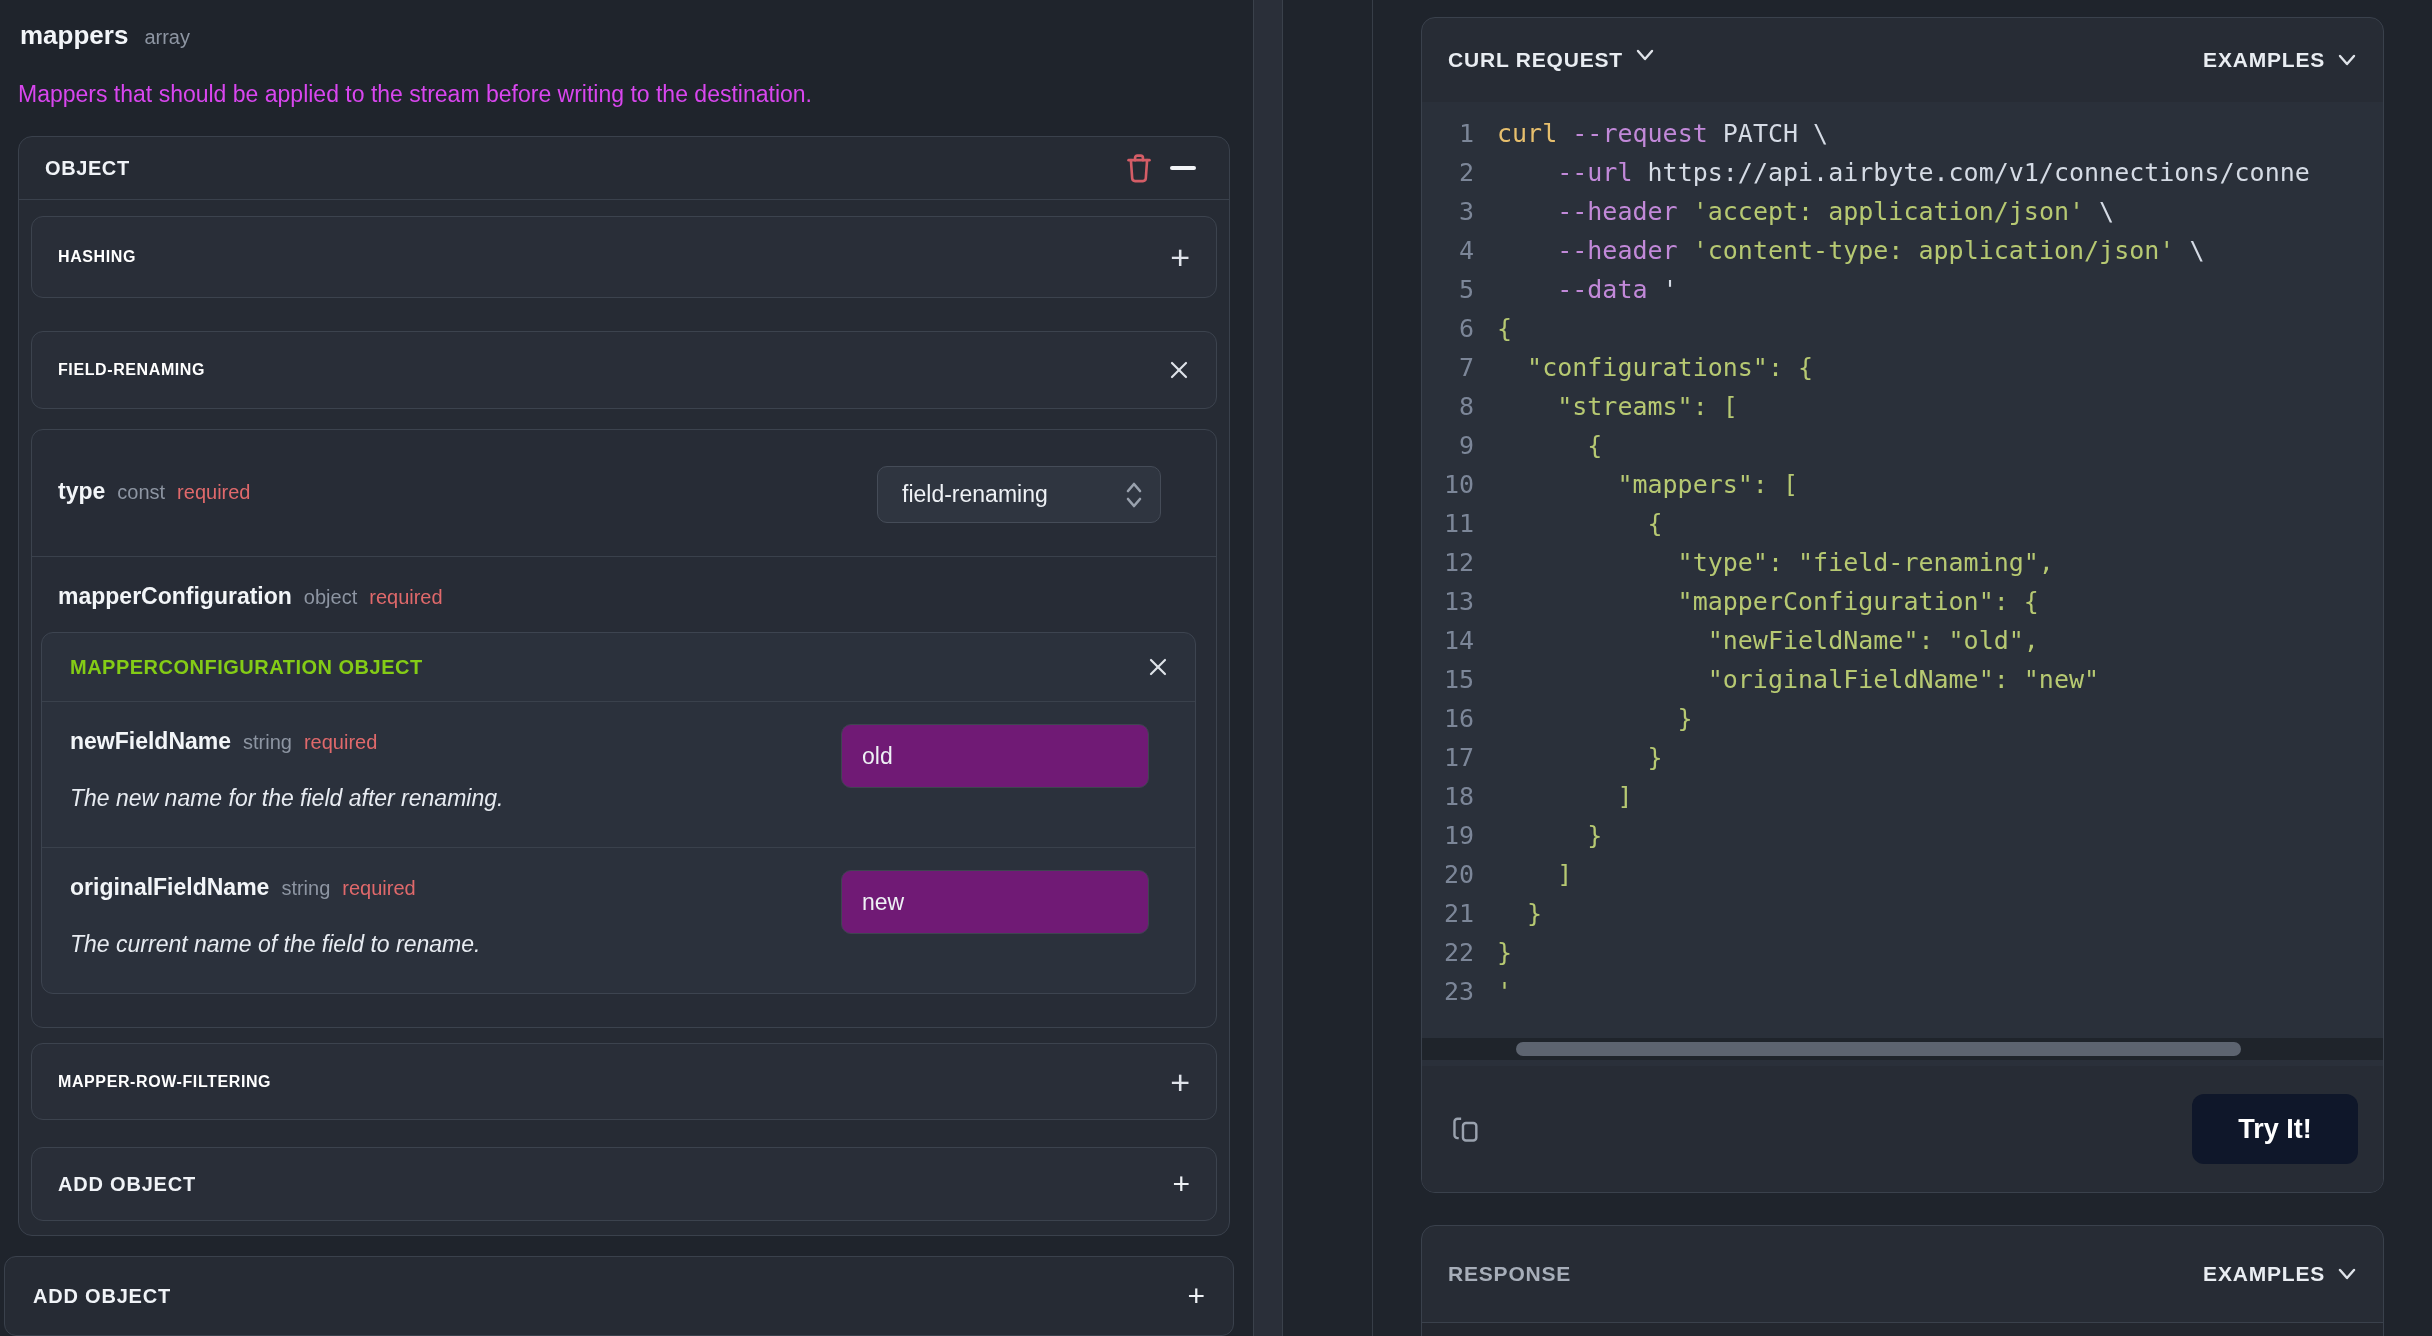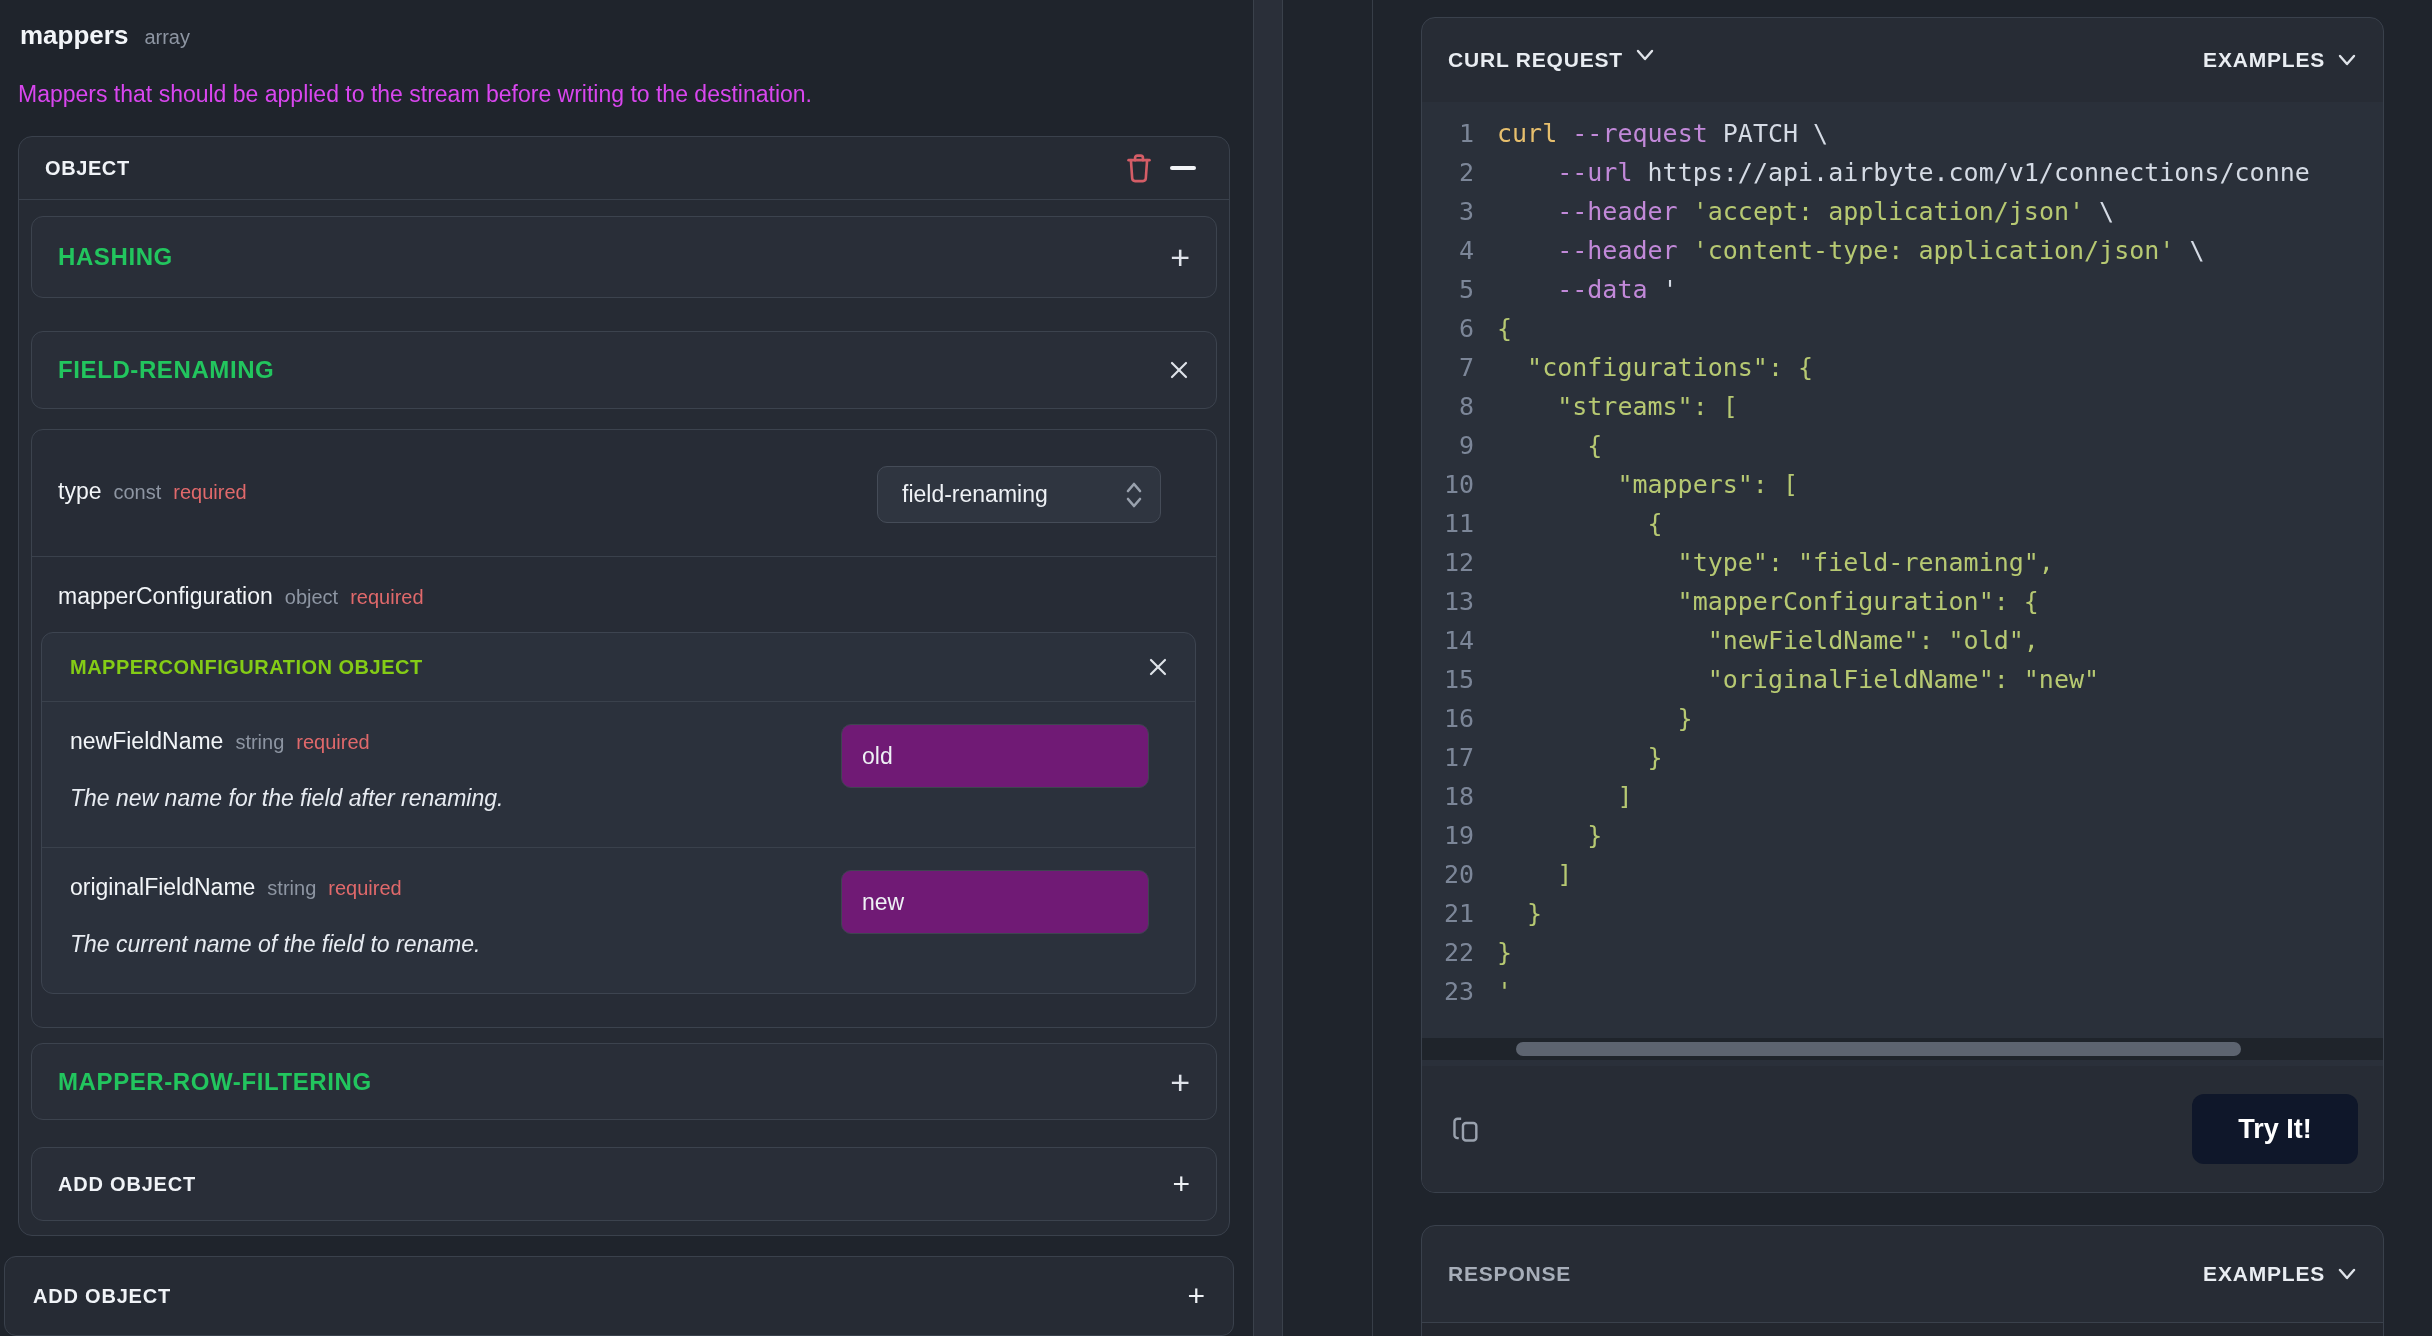--- a/index.html
+++ b/index.html
@@ -20,27 +20,27 @@
   .obj-header{height:62px;display:flex;align-items:center;padding:0 24px 0 26px;
     border-bottom:1px solid #3a414c;}
   .obj-title{font-size:20px;font-weight:700;letter-spacing:.6px;color:#f0f3f7;}
   .spacer{flex:1;}
   .icon-btn{display:flex;align-items:center;justify-content:center;width:44px;height:44px;cursor:pointer;}
   .obj-body{padding:8px 12px 14px 12px;}
   .sub-box{display:flex;align-items:center;box-sizing:border-box;
     border:1px solid #3c434e;border-radius:12px;background:#292e38;
     height:78px;padding:0 26px;margin-top:33px;}
   .sub-box.first{margin-top:8px;height:82px;}
-  .sub-title{font-size:24px;font-weight:700;letter-spacing:.6px;color:#22c55e;}
+  .sub-title{font-size:16px;font-weight:700;letter-spacing:.6px;color:#ffffff;}
   .plus{font-size:34px;font-weight:300;color:#dfe3ea;line-height:1;}
   .content-box{border:1px solid #3c434e;border-radius:12px;background:#272c36;
     margin-top:20px;box-sizing:border-box;}
   .type-row{position:relative;height:126px;border-bottom:1px solid #3a414c;}
   .prop-line{display:flex;align-items:baseline;gap:12px;}
-  .pname{font-size:23px;font-weight:400;color:#f2f5f8;}
+  .pname{font-size:23px;font-weight:700;color:#f2f5f8;}
   .pkind{font-size:20px;color:#8d95a2;}
   .preq{font-size:20px;color:#e0696b;}
   .type-row .prop-line{position:absolute;left:26px;top:48px;}
   .select{position:absolute;right:55px;top:36px;width:284px;height:57px;box-sizing:border-box;
     background:#2f3540;border:1px solid #454c58;border-radius:10px;
     display:flex;align-items:center;padding:0 16px 0 24px;cursor:pointer;}
   .select .sel-val{font-size:23px;color:#eef1f5;flex:1;}
   .mc-label{margin:26px 0 0 26px;}
   .mc-card{margin:22px 20px 33px 9px;background:#2b313c;border:1px solid #3d4450;border-radius:12px;overflow:hidden;}
   .mc-header{height:68px;display:flex;align-items:center;padding:0 26px 0 28px;border-bottom:1px solid #3a414c;}

